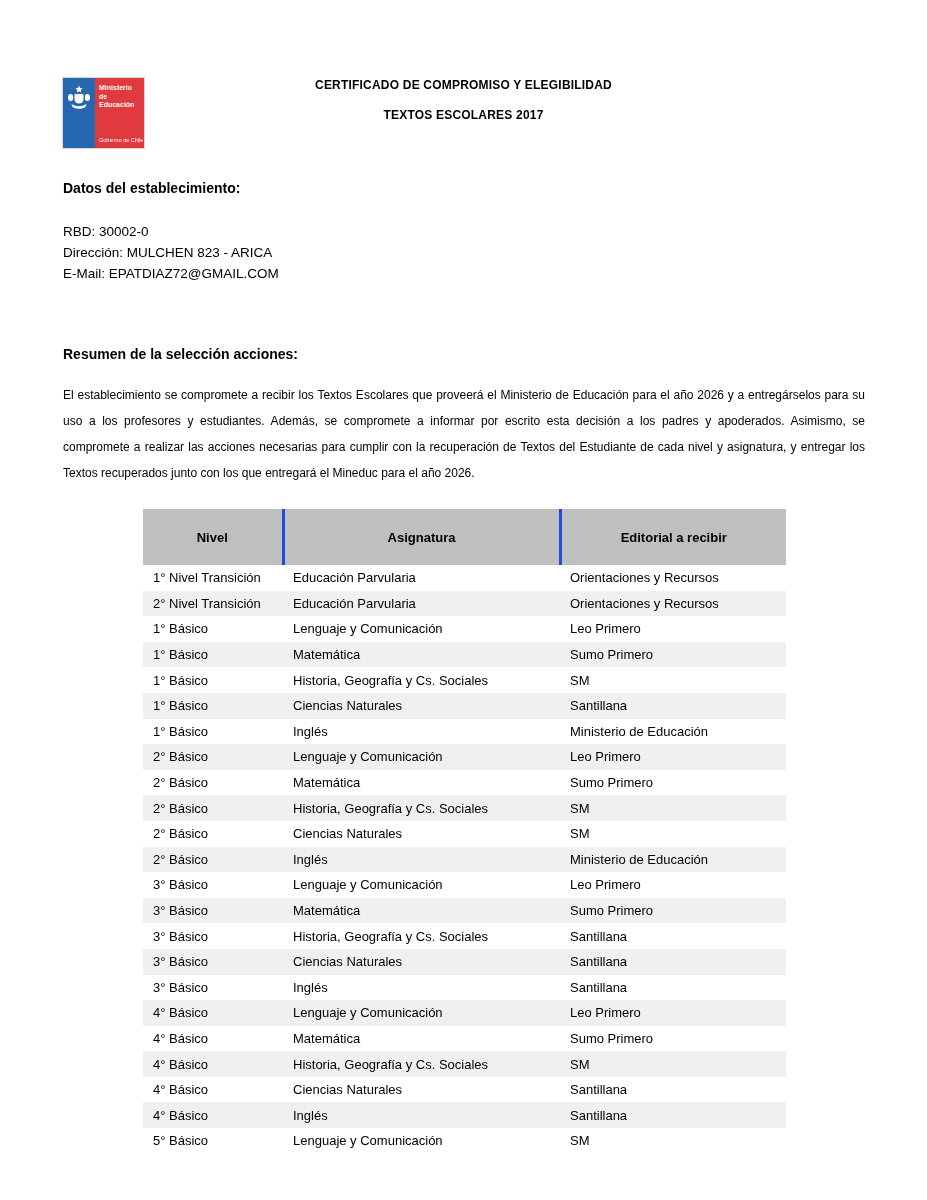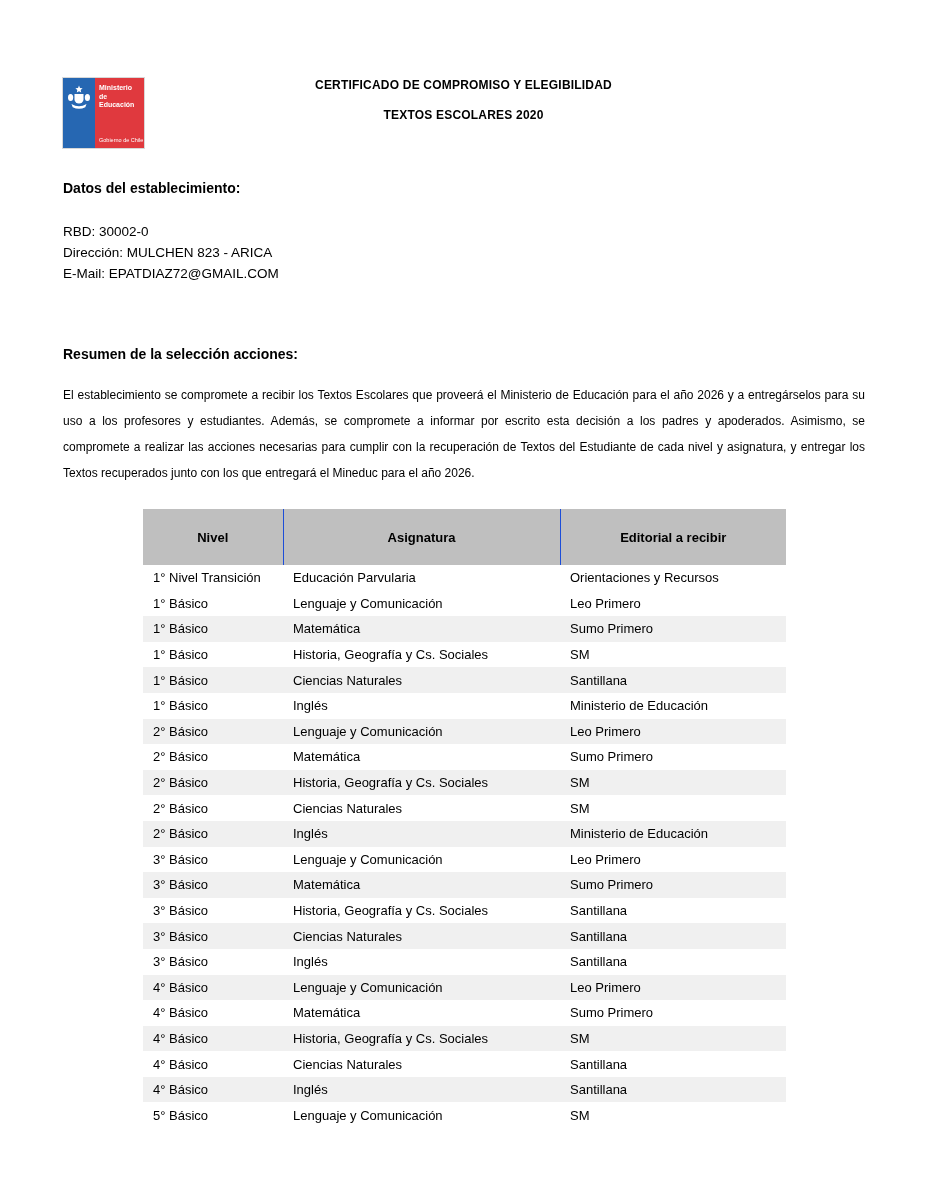--- a/index.html
+++ b/index.html
@@ -36,21 +36,21 @@
     font-size:12px; line-height:25.9px; text-align:justify;
   }
 
   
   table.sel { position:absolute; left:143px; top:509px; width:643px; border-collapse:collapse; font-size:13px; table-layout:fixed; }
   col.c-nivel { width:140px; } col.c-asig { width:277px; } col.c-edit { width:226px; }
   th {
     background:var(--table-header-bg,#BFBFBF);
     font-weight:bold; height:24px; text-align:center; padding:16px; font-size:13px;
   }
-  th + th { border-left:1px solid #1d4ed8; }
+  th + th { border-left:3px solid #1d4ed8; }
   td { height:25.6px; padding:0 4px 0 10px; overflow:hidden; white-space:nowrap; }
   tr.alt td { background:var(--table-alt-bg,#F0F0F0); }
 </style>
 </head>
 <body>
 
 <div class="page">
 
   <div class="logo">
     <div class="logo-blue">
@@ -65,21 +65,21 @@
       </span>
     </div>
     <div class="logo-red">
       <div class="logo-ministry">Ministerio de Educación</div>
       <div class="logo-gob">Gobierno de Chile</div>
     </div>
   </div>
 
   <div class="doc-title">
     <div>CERTIFICADO DE COMPROMISO Y ELEGIBILIDAD</div>
-    <div>TEXTOS ESCOLARES 2020</div>
+    <div>TEXTOS ESCOLARES 2017</div>
   </div>
 
   <div class="section-heading heading-datos">Datos del establecimiento:</div>
   <div class="info">
     <div>RBD: 30002-0</div>
     <div>Dirección: MULCHEN 823 - ARICA</div>
     <div>E-Mail: EPATDIAZ72@GMAIL.COM</div>
   </div>
 
   <div class="section-heading heading-resumen">Resumen de la selección acciones:</div>
@@ -97,20 +97,25 @@
         <th>Asignatura</th>
         <th>Editorial a recibir</th>
       </tr>
     </thead>
     <tbody>
         <tr>
           <td>1° Nivel Transición</td>
           <td>Educación Parvularia</td>
           <td>Orientaciones y Recursos</td>
         </tr>
+        <tr class="alt">
+          <td>2° Nivel Transición</td>
+          <td>Educación Parvularia</td>
+          <td>Orientaciones y Recursos</td>
+        </tr>
         <tr>
           <td>1° Básico</td>
           <td>Lenguaje y Comunicación</td>
           <td>Leo Primero</td>
         </tr>
         <tr class="alt">
           <td>1° Básico</td>
           <td>Matemática</td>
           <td>Sumo Primero</td>
         </tr>

